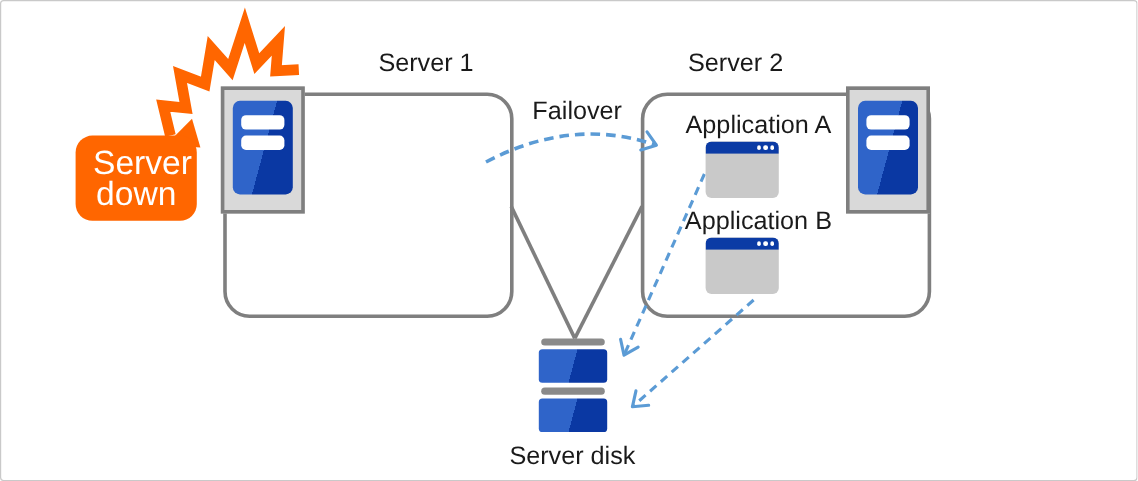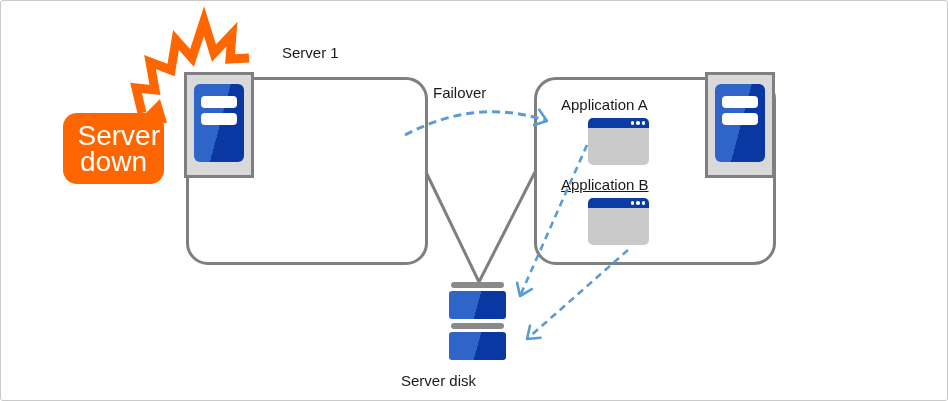--- a/index.html
+++ b/index.html
@@ -2,22 +2,22 @@
 <html><head>
 <meta charset="utf-8">
 <style>
   html,body{margin:0;padding:0;background:#ffffff;}
   #canvas{
     position:relative;width:946px;height:399px;background:#ffffff;
     border:1px solid #c9c9c9;border-radius:3px;overflow:hidden;
     font-family:"Liberation Sans","DejaVu Sans",sans-serif;
   }
   .lbl{
-    position:absolute;color:#1a1a1a;font-size:15px;line-height:24px;
-    white-space:nowrap;
+    position:absolute;color:#1a1a1a;font-size:21px;line-height:24px;
+    text-align:center;white-space:nowrap;
   }
   
   .server-box{
     position:absolute;top:76px;width:236px;height:182px;background:#ffffff;
     border:3px solid #7f7f7f;border-radius:22px;
   }
   #server1-box{left:185px;}
   #server2-box{left:533px;}
   
   .server-icon{
@@ -98,40 +98,41 @@
 
   <div class="lbl" style="left:281px;top:40px;width:146px;">Server 1</div>
   <div class="server-box" id="server1-box"></div>
   <div class="server-icon" id="server1-icon">
     <div class="server-unit">
       <div class="server-slot s1"></div>
       <div class="server-slot s2"></div>
     </div>
   </div>
 
+  <div class="lbl" style="left:539px;top:40px;width:146px;">Server 2</div>
   <div class="server-box" id="server2-box"></div>
   <div class="server-icon" id="server2-icon">
     <div class="server-unit">
       <div class="server-slot s1"></div>
       <div class="server-slot s2"></div>
     </div>
   </div>
 
   <div class="lbl" style="left:560px;top:92px;width:142px;">Application A</div>
 
   <div class="lbl" style="left:432px;top:80px;width:96px;">Failover</div>
   <div class="app-window" id="app-a-window">
     <div class="titlebar">
       <div class="win-dot"></div>
       <div class="win-dot"></div>
       <div class="win-dot"></div>
     </div>
   </div>
 
-  <div class="lbl" style="left:560px;top:172px;width:142px;text-decoration:underline;">Application B</div>
+  <div class="lbl" style="left:560px;top:172px;width:142px;">Application B</div>
   <div class="app-window" id="app-b-window">
     <div class="titlebar">
       <div class="win-dot"></div>
       <div class="win-dot"></div>
       <div class="win-dot"></div>
     </div>
   </div>
 
   <div id="disk">
     <div class="disk-cap" style="top:0;"></div>

